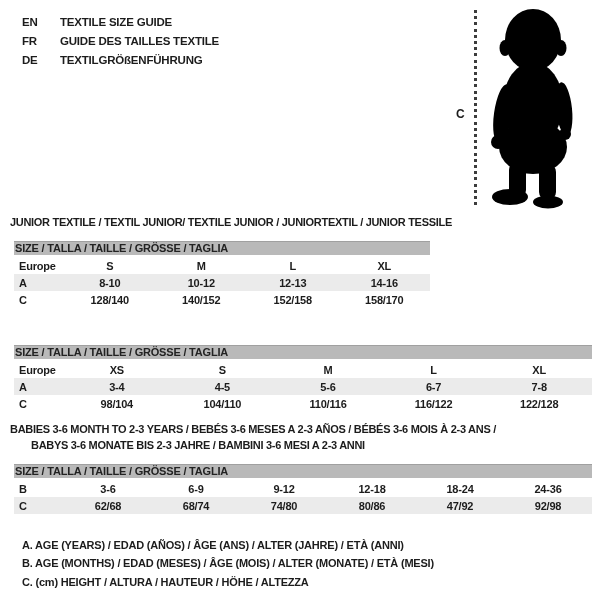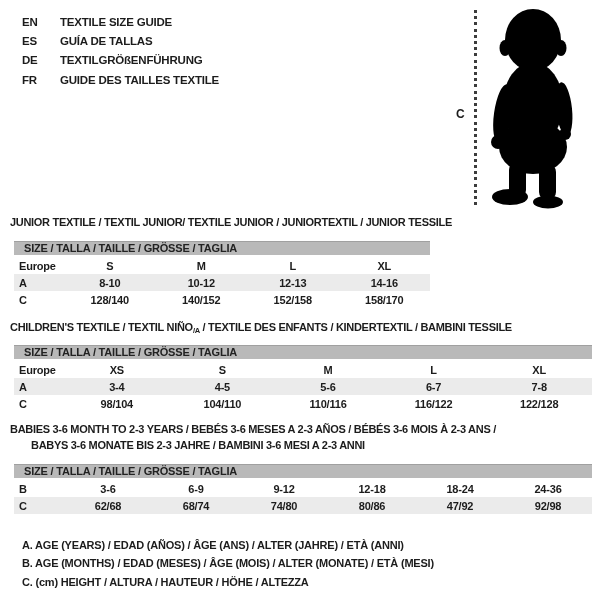--- a/index.html
+++ b/index.html
@@ -21,21 +21,21 @@
   .silhouette{position:absolute;left:480px;top:4px;}
   
   .section-title{position:absolute;left:10px;font-size:11px;letter-spacing:-0.3px;white-space:nowrap;line-height:13px;}
   .section-title .subscript{font-size:7.5px;vertical-align:-2px;}
   
   .size-table{position:absolute;left:14px;font-size:11px;letter-spacing:-0.2px;}
   .w-narrow{width:416px;}
   .w-wide{width:578px;}
   .size-bar{
     background:#b9b9b9;border-top:1px solid #a0a0a0;height:13px;line-height:13px;
-    padding-left:10px;margin-bottom:2px;color:#222222;
+    padding-left:1px;margin-bottom:2px;color:#222222;
   }
   .t-row{display:grid;align-items:center;height:17px;}
   .cols4{grid-template-columns:50px repeat(4,1fr);}
   .cols5{grid-template-columns:50px repeat(5,1fr);}
   .cols6{grid-template-columns:50px repeat(6,1fr);}
   .t-label{padding-left:5px;text-align:left;}
   .t-cell{text-align:center;}
   .shaded{background:#ebebeb;}
   
   .notes{position:absolute;left:22px;top:536px;font-size:11px;line-height:18.3px;letter-spacing:-0.2px;}
@@ -44,30 +44,26 @@
 <body>
 
 <div class="page">
 
   <div class="lang-block">
     <div class="lang-row">
       <span class="lang-code">EN</span>
       <span>TEXTILE SIZE GUIDE</span>
     </div>
     <div class="lang-row">
-      <span class="lang-code">ES</span>
-      <span>GUÍA DE TALLAS</span>
+      <span class="lang-code">FR</span>
+      <span>GUIDE DES TAILLES TEXTILE</span>
     </div>
     <div class="lang-row">
       <span class="lang-code">DE</span>
       <span>TEXTILGRÖßENFÜHRUNG</span>
-    </div>
-    <div class="lang-row">
-      <span class="lang-code">FR</span>
-      <span>GUIDE DES TAILLES TEXTILE</span>
     </div>
   </div>
 
   <div class="measure-line"></div>
   <div class="c-label">C</div>
   <svg class="silhouette" width="100" height="205" viewBox="0 0 100 205" aria-hidden="true">
     <g fill="#000000">
       <ellipse cx="25" cy="44" rx="5.5" ry="8"></ellipse>
       <ellipse cx="81" cy="44" rx="5.5" ry="8"></ellipse>
       <ellipse cx="53" cy="36" rx="28" ry="31"></ellipse>
@@ -103,21 +99,20 @@
     </div>
     <div class="t-row cols4">
       <span class="t-label">C</span>
       <span class="t-cell">128/140</span>
       <span class="t-cell">140/152</span>
       <span class="t-cell">152/158</span>
       <span class="t-cell">158/170</span>
     </div>
   </div>
 
-  <div class="section-title" style="top:321px;"><span>CHILDREN'S TEXTILE / TEXTIL NIÑO</span><span class="subscript">/A</span><span> / TEXTILE DES ENFANTS / KINDERTEXTIL / BAMBINI TESSILE</span></div>
   <div class="size-table w-wide" style="top:345px;">
     <div class="size-bar">SIZE / TALLA / TAILLE / GRÖSSE / TAGLIA</div>
     <div class="t-row cols5">
       <span class="t-label">Europe</span>
       <span class="t-cell">XS</span>
       <span class="t-cell">S</span>
       <span class="t-cell">M</span>
       <span class="t-cell">L</span>
       <span class="t-cell">XL</span>
     </div>

